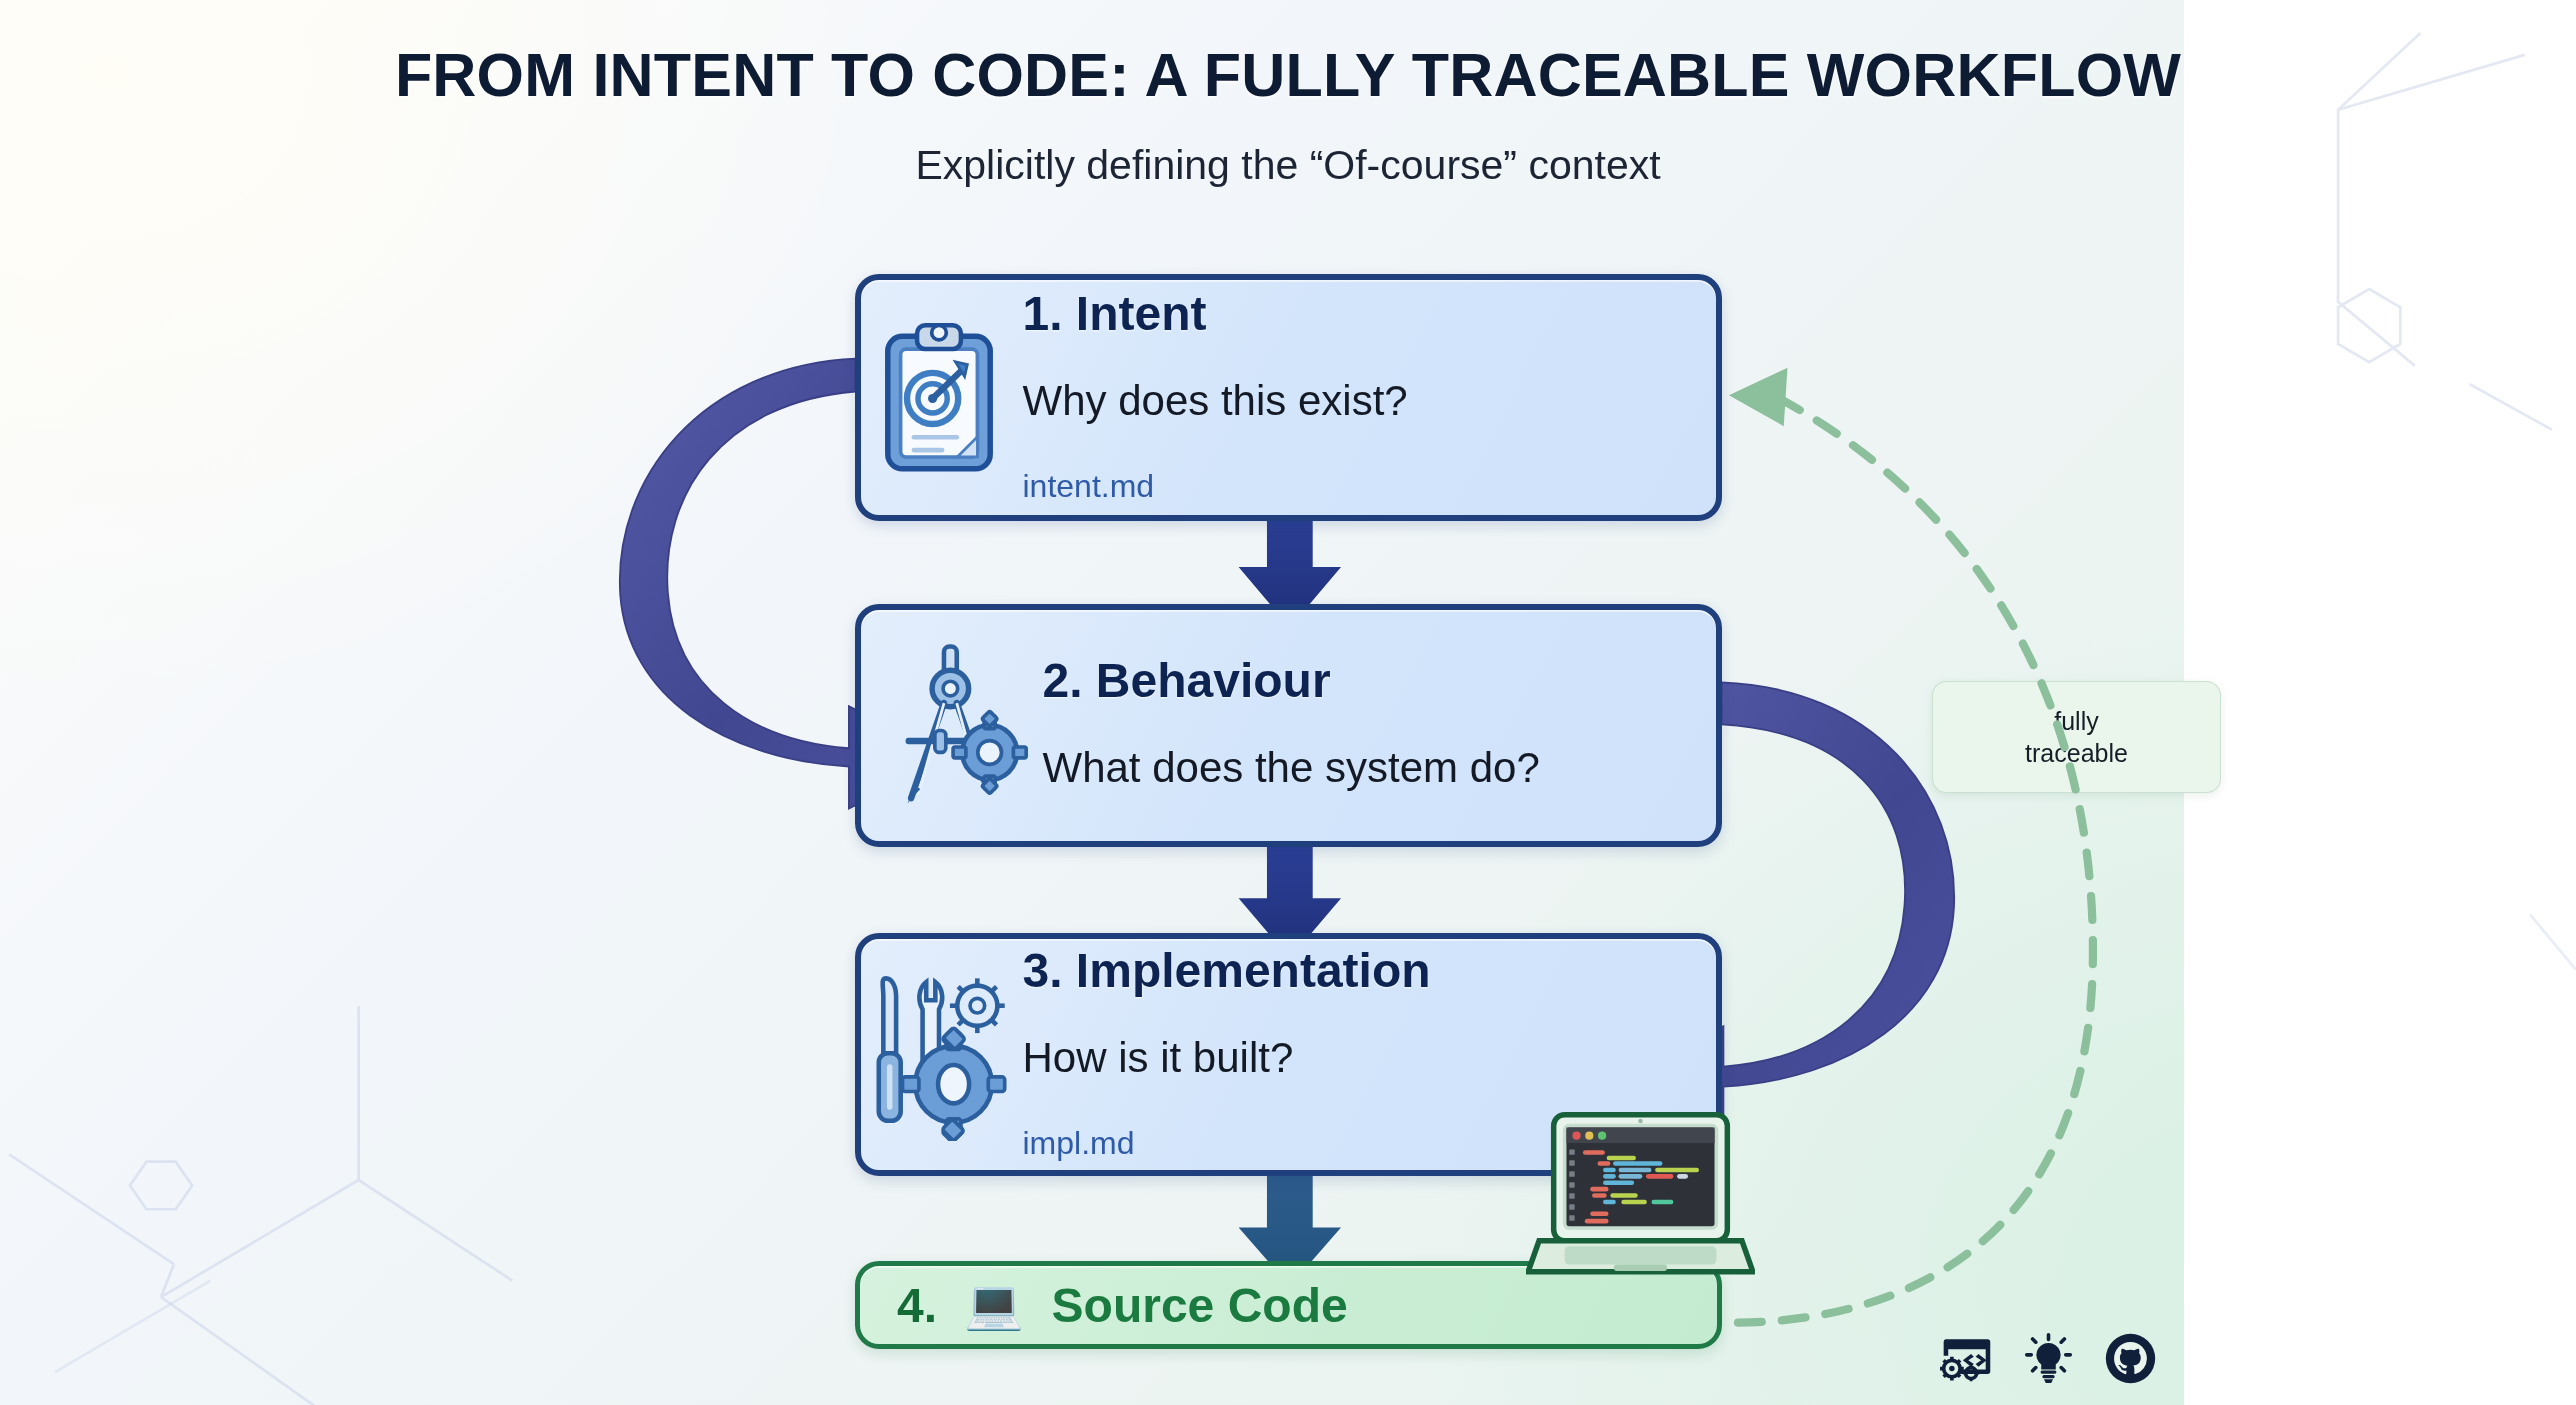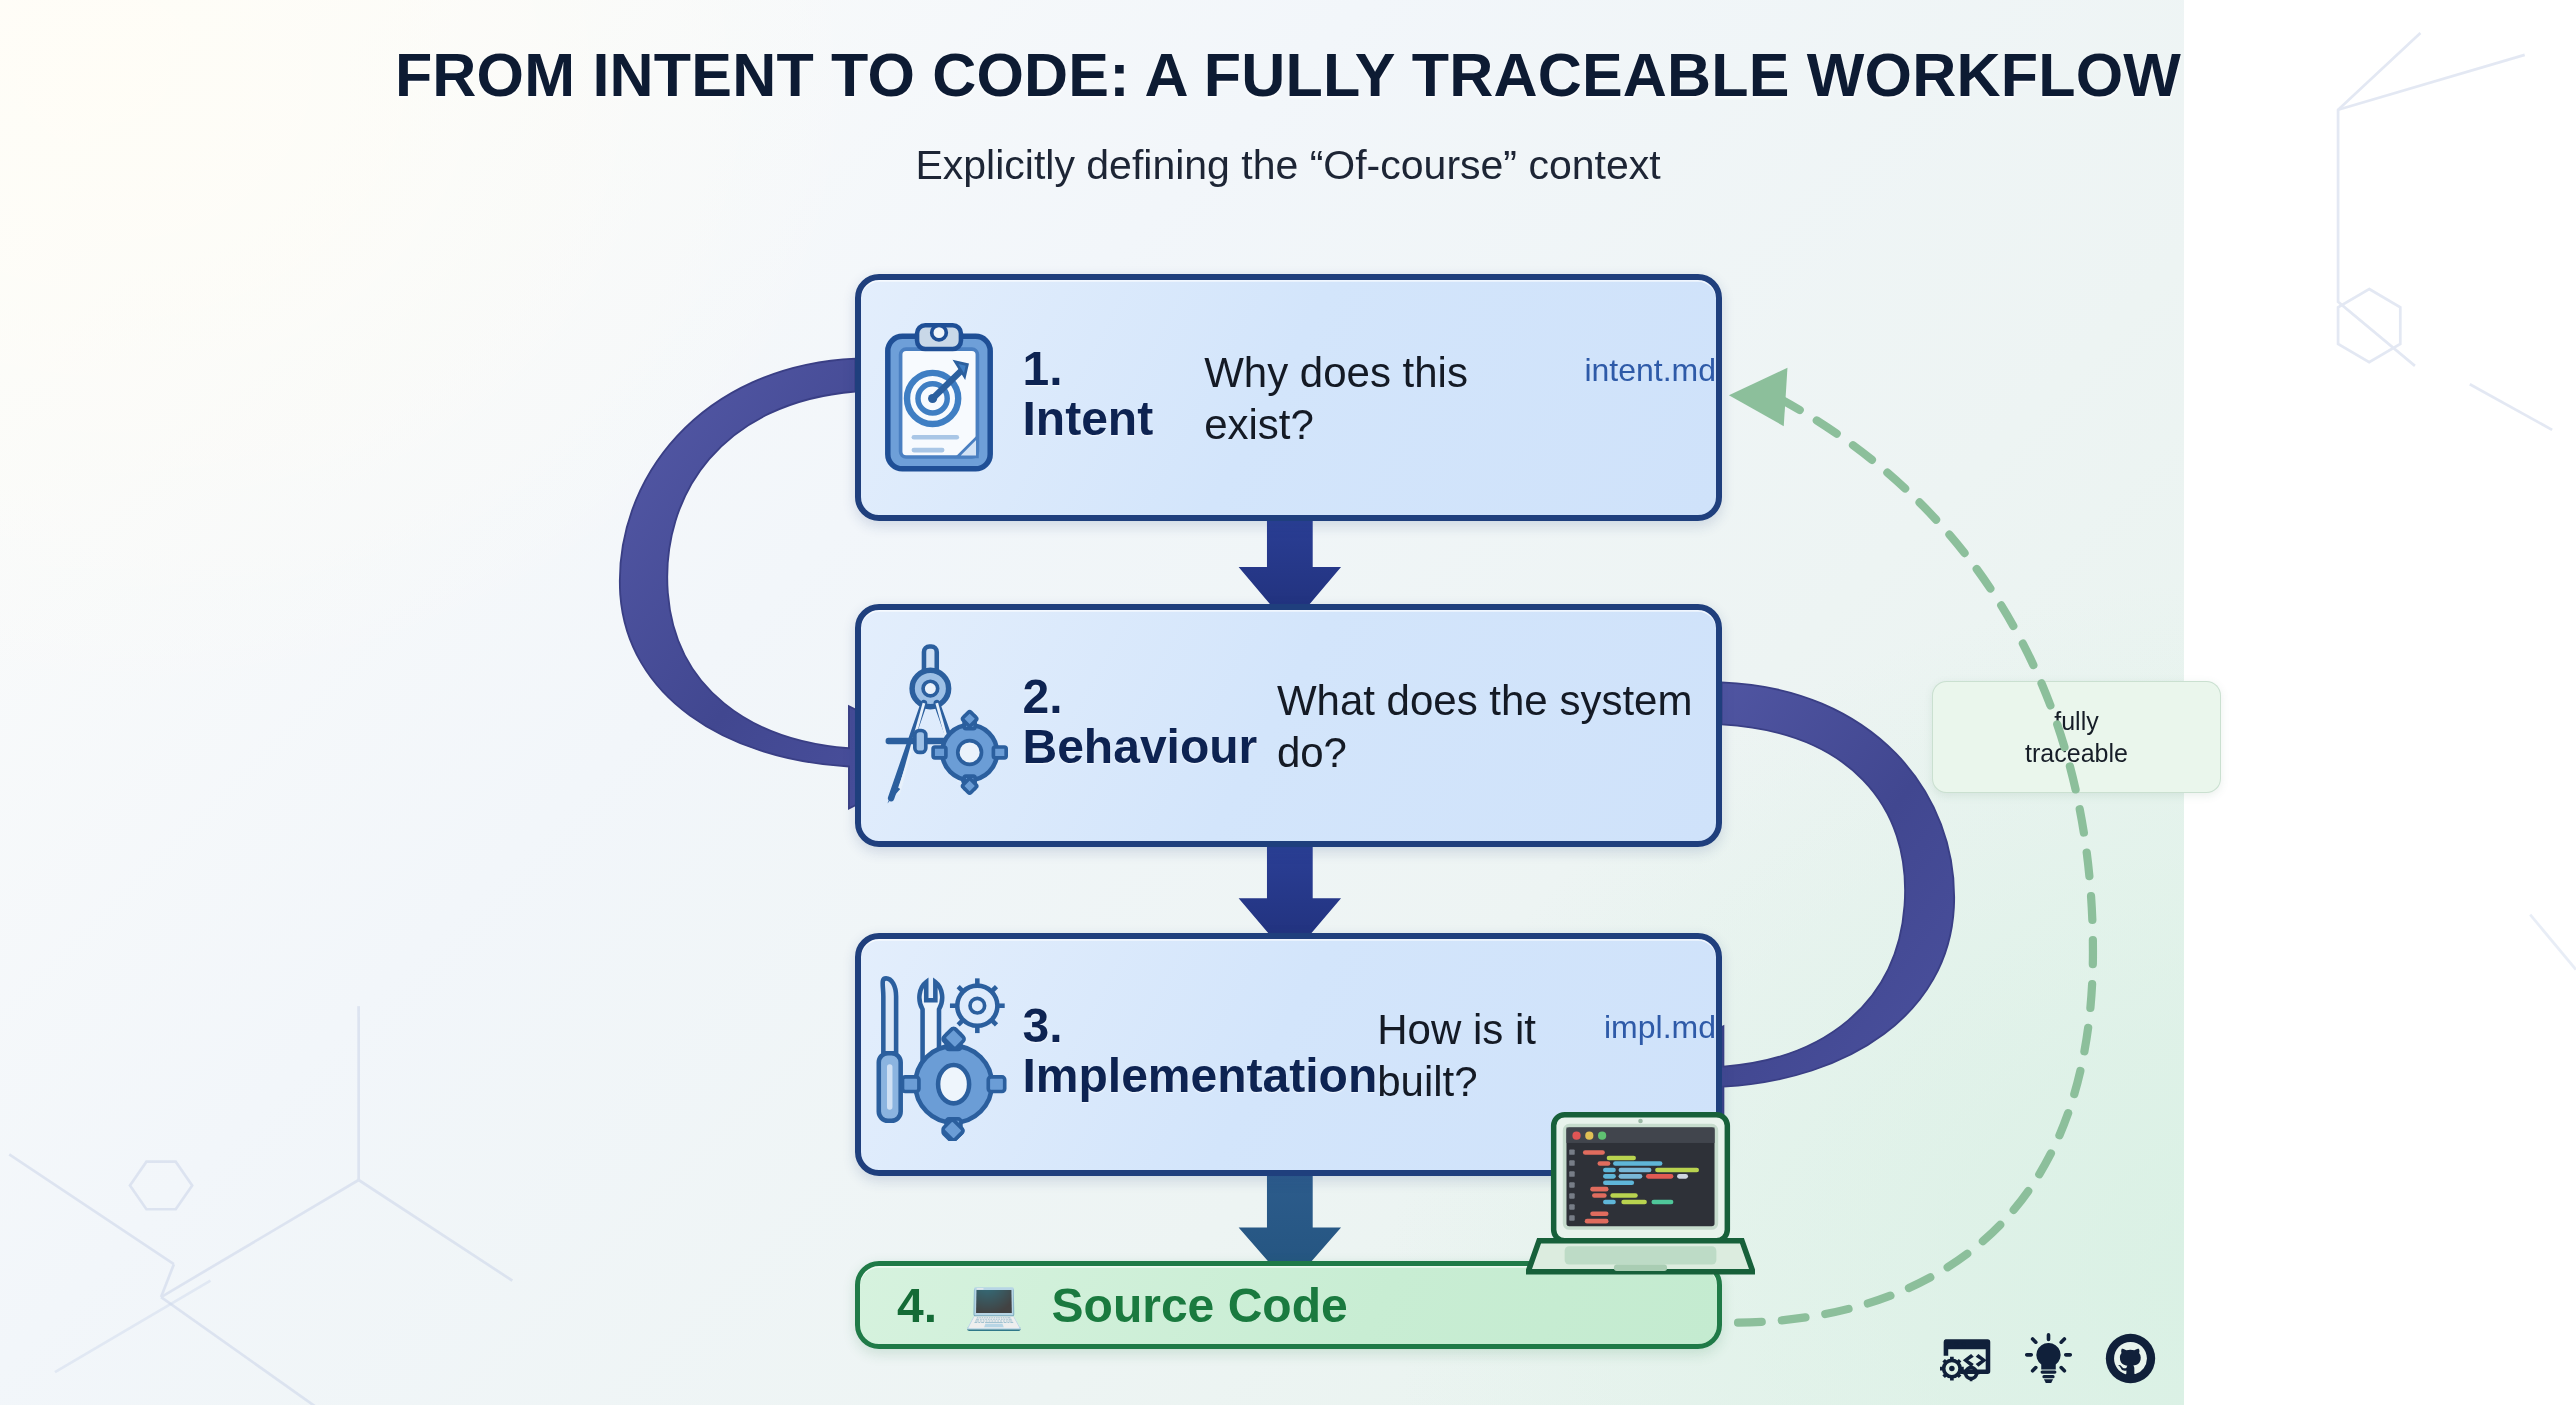--- a/index.html
+++ b/index.html
@@ -70,22 +70,23 @@
     width: 156px;
     height: 100%;
     display: flex;
     align-items: center;
     justify-content: center;
   }
   .node-text {
     flex: 1 1 auto;
     padding-left: 5.5px;
     display: flex;
-    flex-direction: row;
+    flex-direction: column;
     justify-content: space-between;
+    gap: 32px;
   }
   .node-heading {
     font-size: 48px;
     font-weight: bold;
     color: #0d2352;
     line-height: 1.06;
     text-shadow: 0 0.9px 1.8px rgba(255,255,255,0.75);
   }
   .node-question {
     font-size: 42px;
@@ -268,21 +269,21 @@
         <rect x="40" y="142" width="36" height="5" rx="2.5" fill="#a9c6e6"></rect>
       </svg>
     </div>
     <div class="node-text">
       <div class="node-heading">1. Intent</div>
       <div class="node-question">Why does this exist?</div>
       <div class="node-file">intent.md</div>
     </div>
   </div>
 
-  <div class="node blue" style="left:855px; top:604px; width:867px; height:243px;">
+  <div class="node blue" style="left:855px; top:604px; width:867px; height:243px;padding-left:20px;">
     <div class="node-icon">
       <svg width="137" height="169" viewBox="0 0 150 185">
         <rect x="58" y="6" width="14" height="34" rx="6" fill="#cfe0f4" stroke="#2b5f9e" stroke-width="5"></rect>
         <circle cx="65" cy="52" r="20" fill="#9dc0e6" stroke="#2b5f9e" stroke-width="6"></circle>
         <circle cx="65" cy="52" r="8" fill="#eaf2fb" stroke="#2b5f9e" stroke-width="4"></circle>
         <path d="M58 68 L22 172" stroke="#2b5f9e" stroke-width="7" fill="none" stroke-linecap="round"></path>
         <path d="M58 68 L30 168" stroke="#e8f1fb" stroke-width="3" fill="none"></path>
         <path d="M72 68 L104 158" stroke="#2b5f9e" stroke-width="7" fill="none" stroke-linecap="round"></path>
         <path d="M72 68 L96 154" stroke="#e8f1fb" stroke-width="3" fill="none"></path>
         <path d="M18 178 L26 158 L32 162 Z" fill="#2b5f9e"></path>

